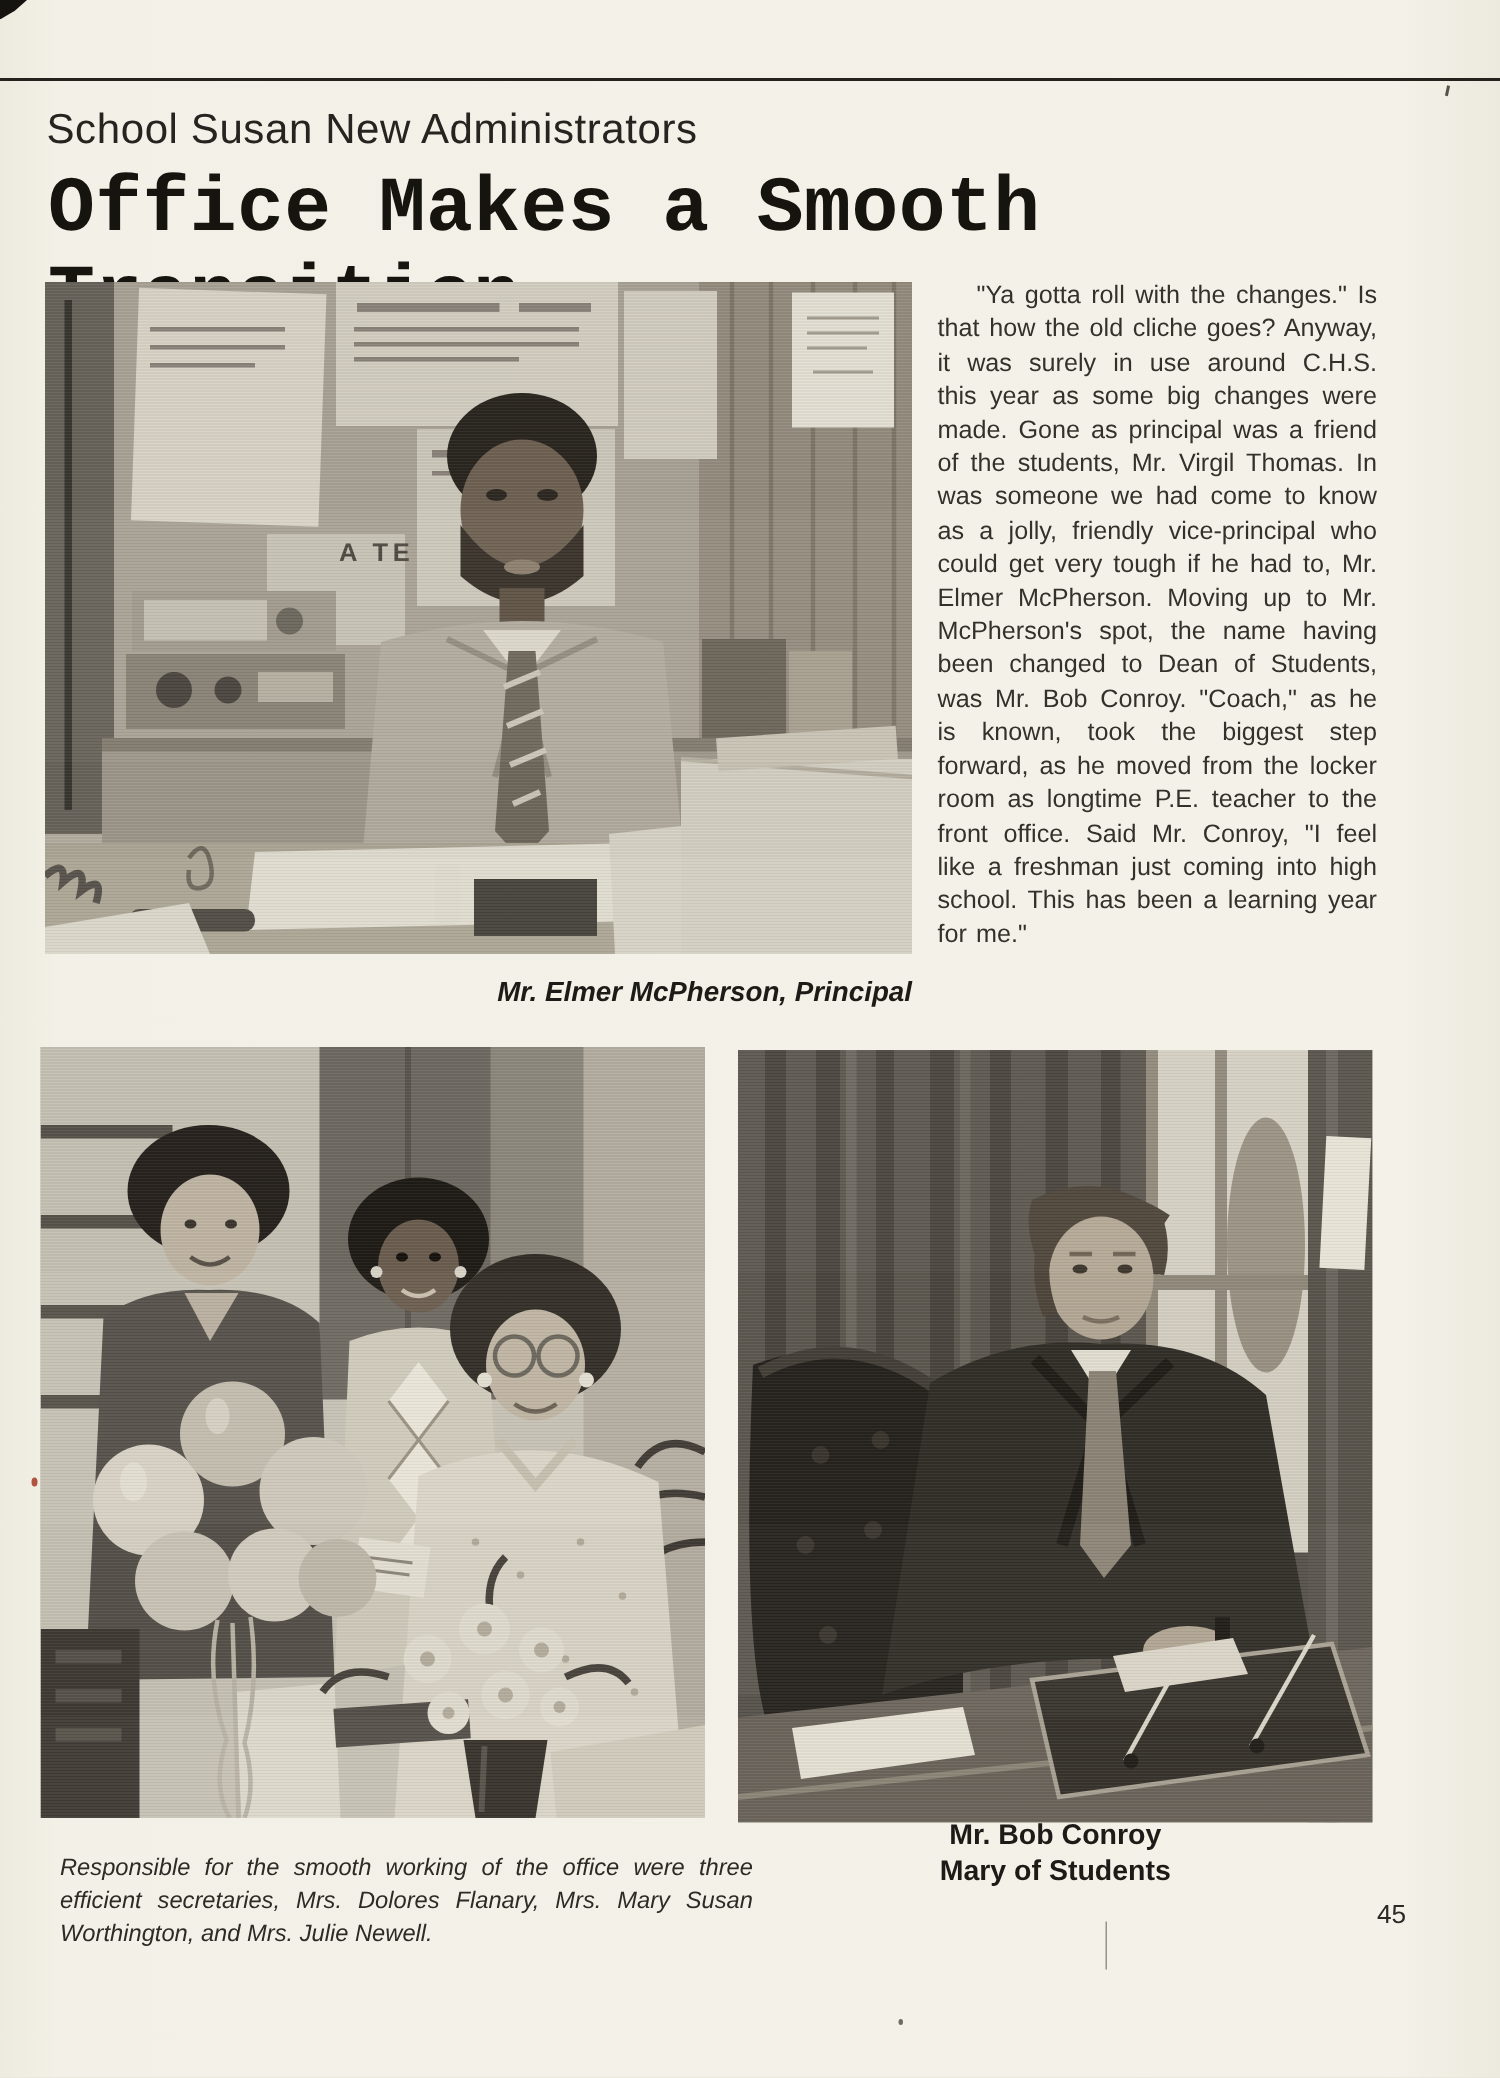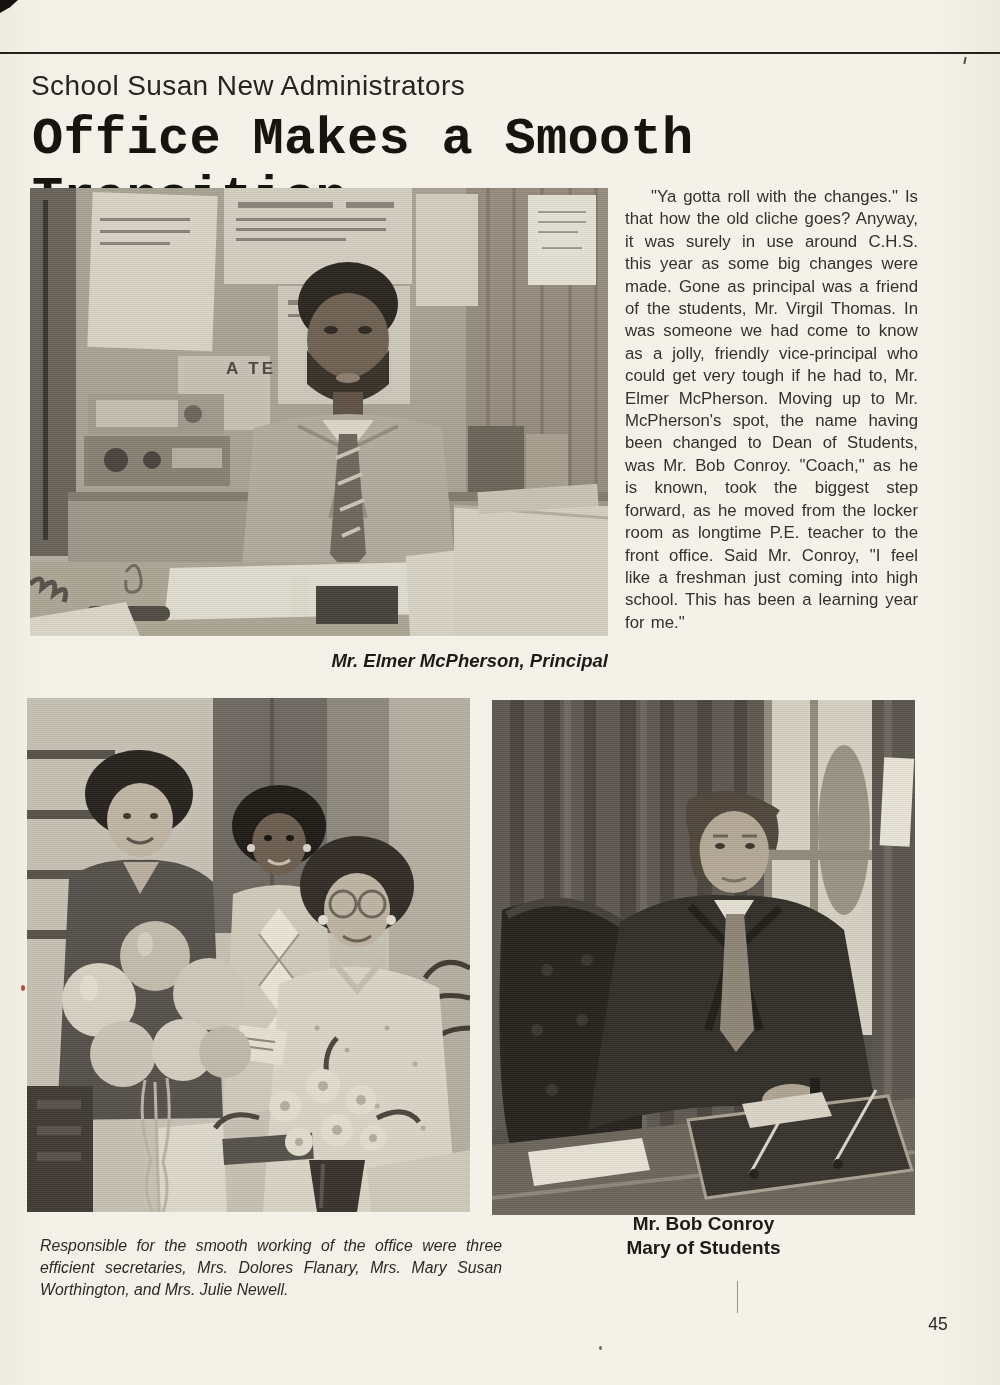--- a/index.html
+++ b/index.html
@@ -42,21 +42,21 @@
   #article{
     position:absolute;left:625px;top:186px;width:293px;
     font-size:16.8px;line-height:22.4px;color:#34312b;
     text-align:justify;text-indent:26px;word-spacing:1.5px;
   }
   #caption-secretaries{
     position:absolute;left:40px;top:1235px;width:462px;
     font-style:italic;font-size:15.8px;line-height:21.8px;color:#2d2b26;
     text-align:justify;
   }
-  #page-number{position:absolute;left:918px;top:1314px;width:40px;text-align:center;font-size:17.5px;color:#2b2925;}
+  #page-number{position:absolute;left:918px;top:1266px;width:40px;text-align:left;font-size:17.5px;color:#2b2925;}
   .artifact-line{position:absolute;left:737px;top:1281px;width:1px;height:32px;background:#97928a;}
   .artifact-dot{position:absolute;left:599px;top:1346px;width:3px;height:4px;border-radius:50%;background:#6f6b63;}
   .artifact-quote{position:absolute;left:964px;top:57px;width:2px;height:7px;background:#55524b;transform:rotate(12deg);}
   .artifact-red{position:absolute;left:21px;top:985px;width:4px;height:6px;border-radius:50%;background:#b0533f;}
 </style>
 </head>
 <body>
 
 <div class="page">
 

